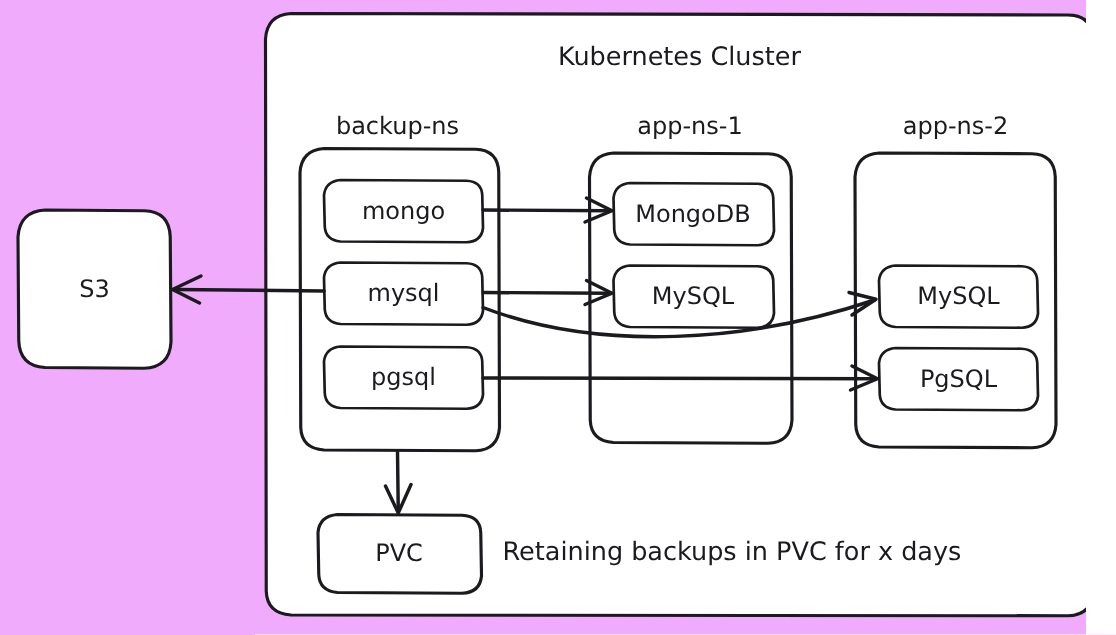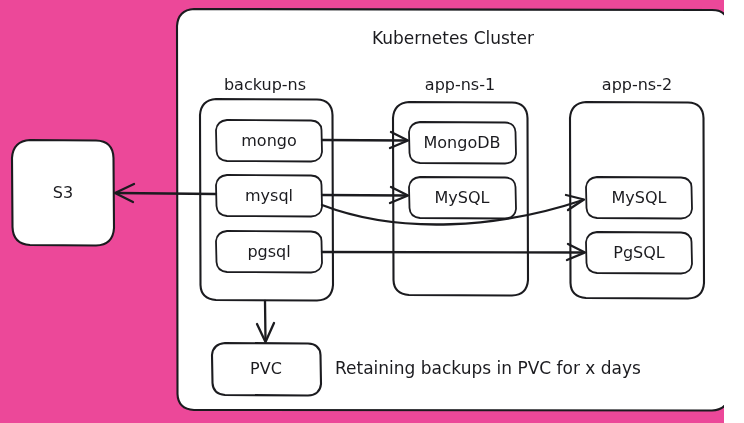--- a/index.html
+++ b/index.html
@@ -4,21 +4,21 @@
 <style>
   html, body {
     margin: 0;
     padding: 0;
     background: #ffffff;
   }
   #canvas {
     position: relative;
     width: 724px;
     height: 423px;
-    background: #ec4899;
+    background: #f0abfc;
     overflow: hidden;
     font-family: "DejaVu Sans", sans-serif;
   }
   #diagram-svg {
     position: absolute;
     top: 0;
     left: 0;
     width: 744px;
     height: 423px;
   }

